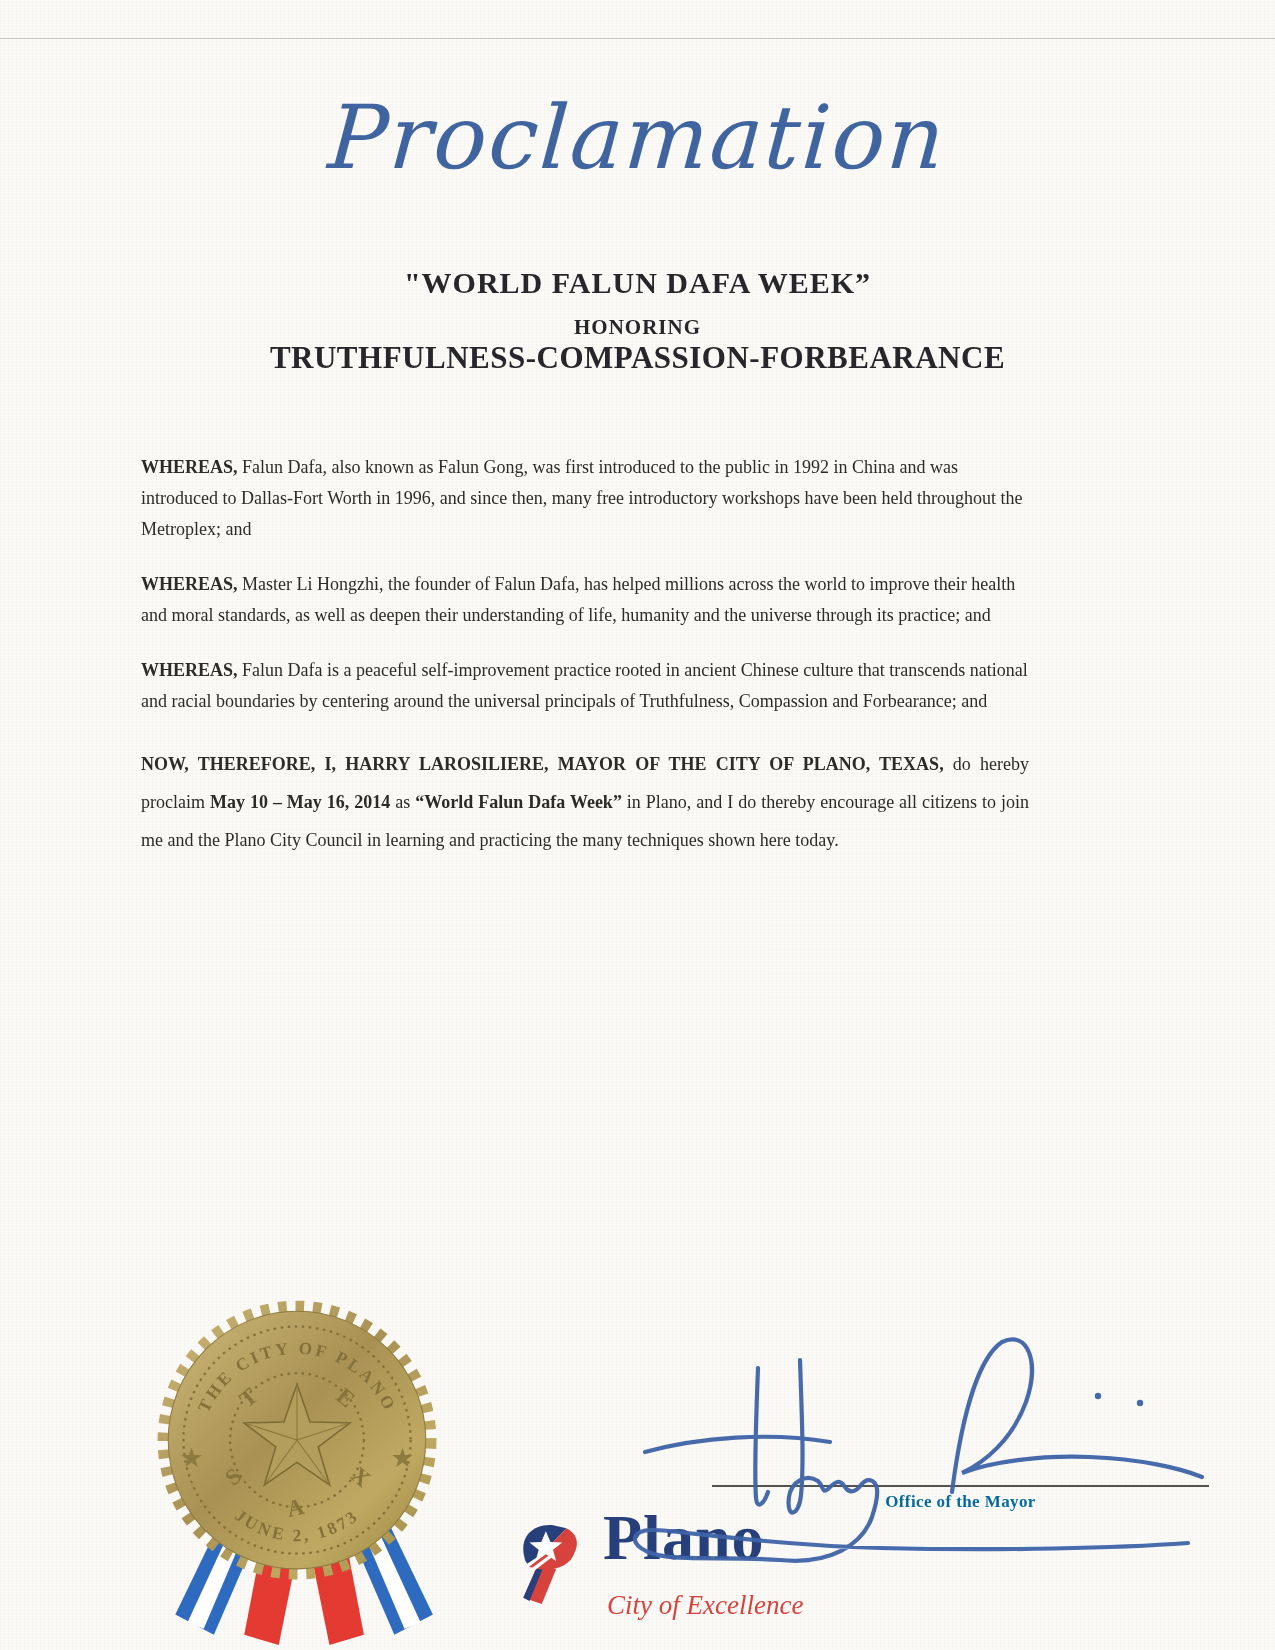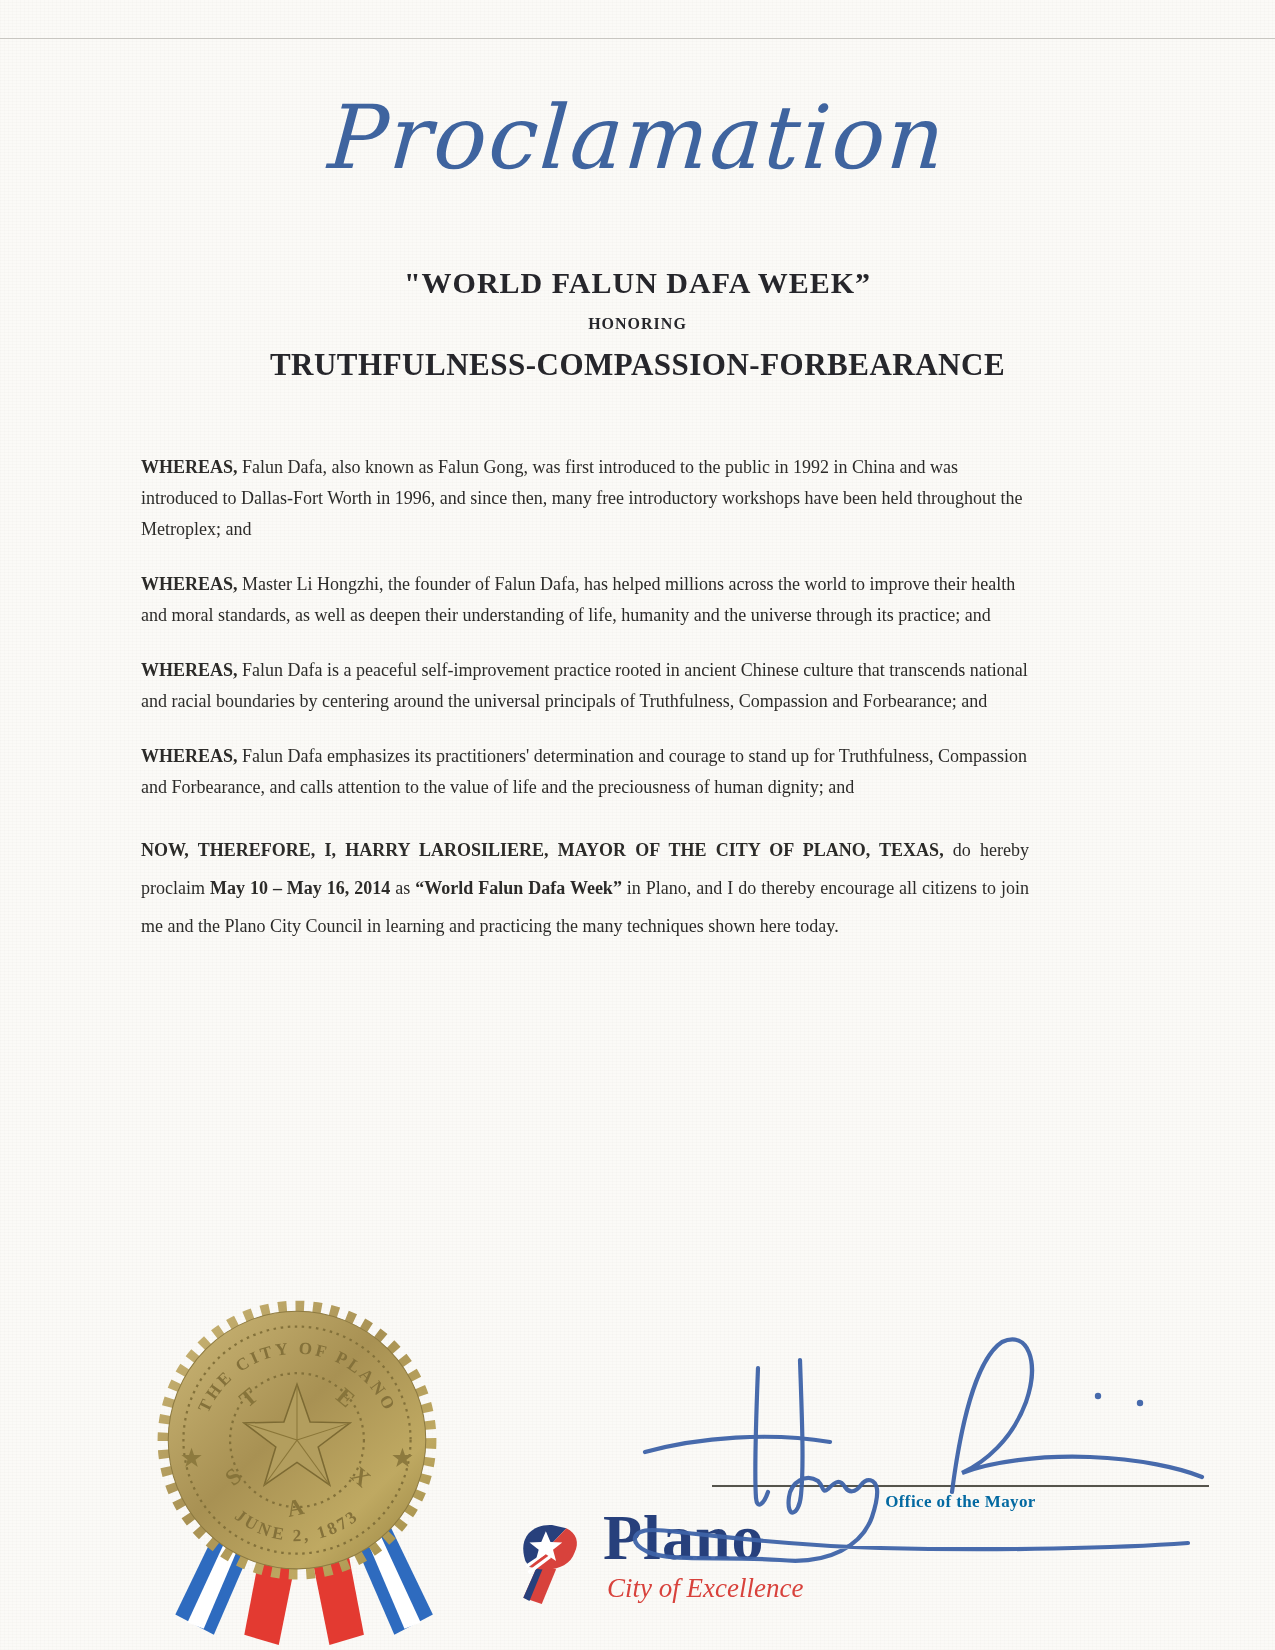--- a/index.html
+++ b/index.html
@@ -33,22 +33,22 @@
     letter-spacing:2px;
     color:#3f649f;
     transform:skewX(-4deg);
   }
   .heading-block{
     position:absolute;top:266px;left:0;width:100%;
     text-align:center;
     color:#26262b;
   }
   .heading-event{font-size:30px;font-weight:bold;letter-spacing:1px;}
-  .heading-honoring{font-size:16px;font-weight:bold;margin-top:15px;letter-spacing:1px;}
-  .heading-principles{font-size:31px;font-weight:bold;margin-top:14px;letter-spacing:0.5px;}
+  .heading-honoring{font-size:21px;font-weight:bold;margin-top:15px;letter-spacing:1px;}
+  .heading-principles{font-size:31px;font-weight:bold;letter-spacing:0.5px;}
   .body-block{
     position:absolute;top:452px;left:141px;width:888px;
     font-size:18px;line-height:31px;
   }
   .whereas-paragraph{margin:0 0 24px 0;}
   .whereas-lead{font-weight:bold;}
   .proclamation-paragraph{
     margin:28px 0 12px 0;
     text-align:justify;
     line-height:38px;
@@ -67,21 +67,21 @@
   }
   .plano-logo{position:absolute;left:515px;top:1506px;display:flex;align-items:flex-start;z-index:2;}
   .logo-icon{width:74px;height:86px;margin-top:14px;}
   .logo-text{margin-left:14px;}
   .logo-name{
     font-size:64px;line-height:64px;font-weight:bold;
     color:#27407c;letter-spacing:1px;
   }
   .logo-tagline{
     font-size:27px;line-height:28px;font-style:italic;
-    color:#d8423c;margin-top:4px;margin-left:4px;
+    color:#d8423c;margin-top:21px;margin-left:4px;
   }
   .seal-ring-text{font-family:"Liberation Serif", serif;font-weight:bold;fill:#84713a;letter-spacing:3px;font-size:17px;}
   .seal-letter{font-family:"Liberation Serif", serif;font-weight:bold;fill:#87743a;font-size:23px;}
 </style>
 </head>
 <body>
 
 <div class="page">
 
   <div class="scan-edge"></div>
@@ -96,21 +96,20 @@
 
   <div class="body-block">
     <div>
     <p class="whereas-paragraph"><span class="whereas-lead">WHEREAS,</span><span> Falun Dafa, also known as Falun Gong, was first introduced to the public in 1992 in China and was introduced to Dallas-Fort Worth in 1996, and since then, many free introductory workshops have been held throughout the Metroplex; and</span></p>
 
     <p class="whereas-paragraph"><span class="whereas-lead">WHEREAS,</span><span> Master Li Hongzhi, the founder of Falun Dafa, has helped millions across the world to improve their health and moral standards, as well as deepen their understanding of life, humanity and the universe through its practice; and</span></p>
 
     <p class="whereas-paragraph"><span class="whereas-lead">WHEREAS,</span><span> Falun Dafa is a peaceful self-improvement practice rooted in ancient Chinese culture that transcends national and racial boundaries by centering around the universal principals of Truthfulness, Compassion and Forbearance; and</span></p>
 
 
-    <p class="whereas-paragraph"><span class="whereas-lead">WHEREAS,</span><span> Falun Dafa emphasizes its practitioners' determination and courage to stand up for Truthfulness, Compassion and Forbearance, and calls attention to the value of life and the preciousness of human dignity; and</span></p>
 
   </div>
     <p class="proclamation-paragraph"><span class="seg bold">NOW, THEREFORE, I, HARRY LAROSILIERE, MAYOR OF THE CITY OF PLANO, TEXAS,</span><span class="seg"> do hereby proclaim </span><span class="seg bold">May 10 – May 16, 2014</span><span class="seg"> as </span><span class="seg bold">“World Falun Dafa Week”</span><span class="seg"> in Plano, and I do thereby encourage all citizens to join me and the Plano City Council in learning and practicing the many techniques shown here today.</span></p>
   </div>
 
   <svg class="seal" viewBox="0 0 280 358">
     <defs>
       <linearGradient id="gg" x1="0" y1="0" x2="1" y2="1">
         <stop offset="0" stop-color="#cdb878"></stop>
         <stop offset="0.45" stop-color="#a89153"></stop>

